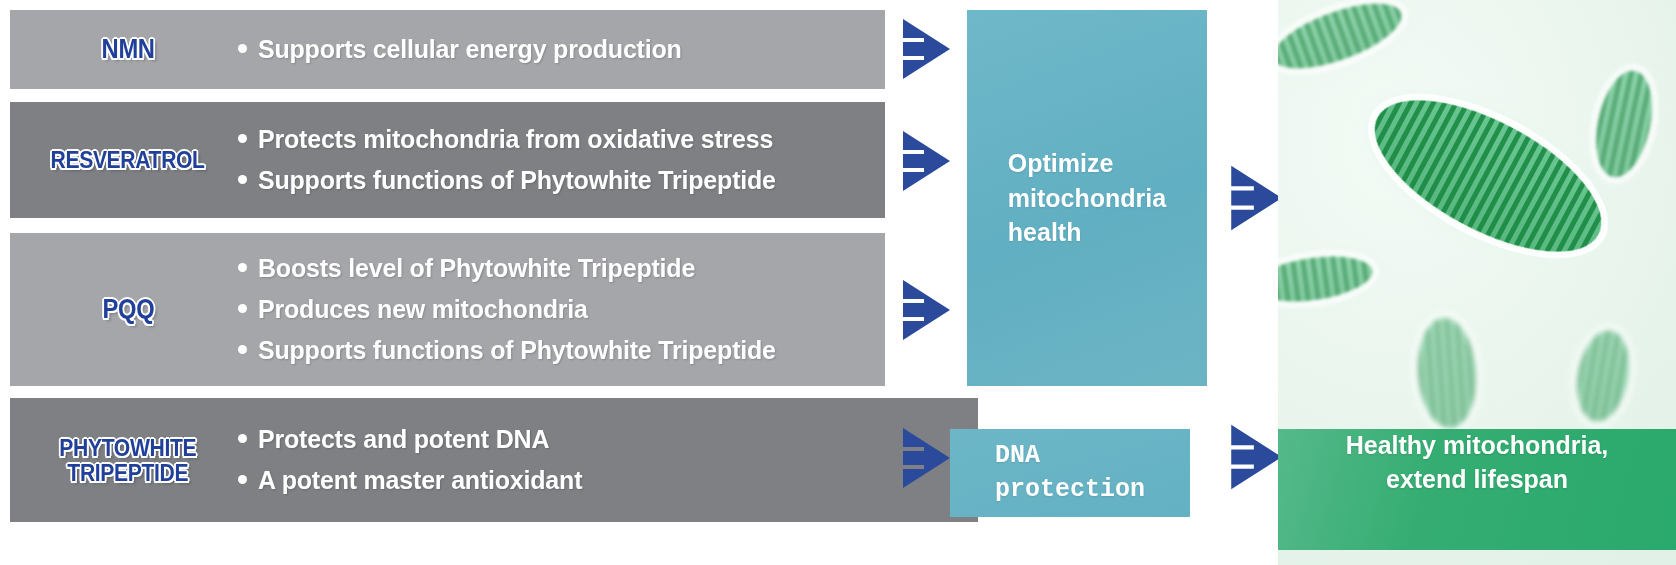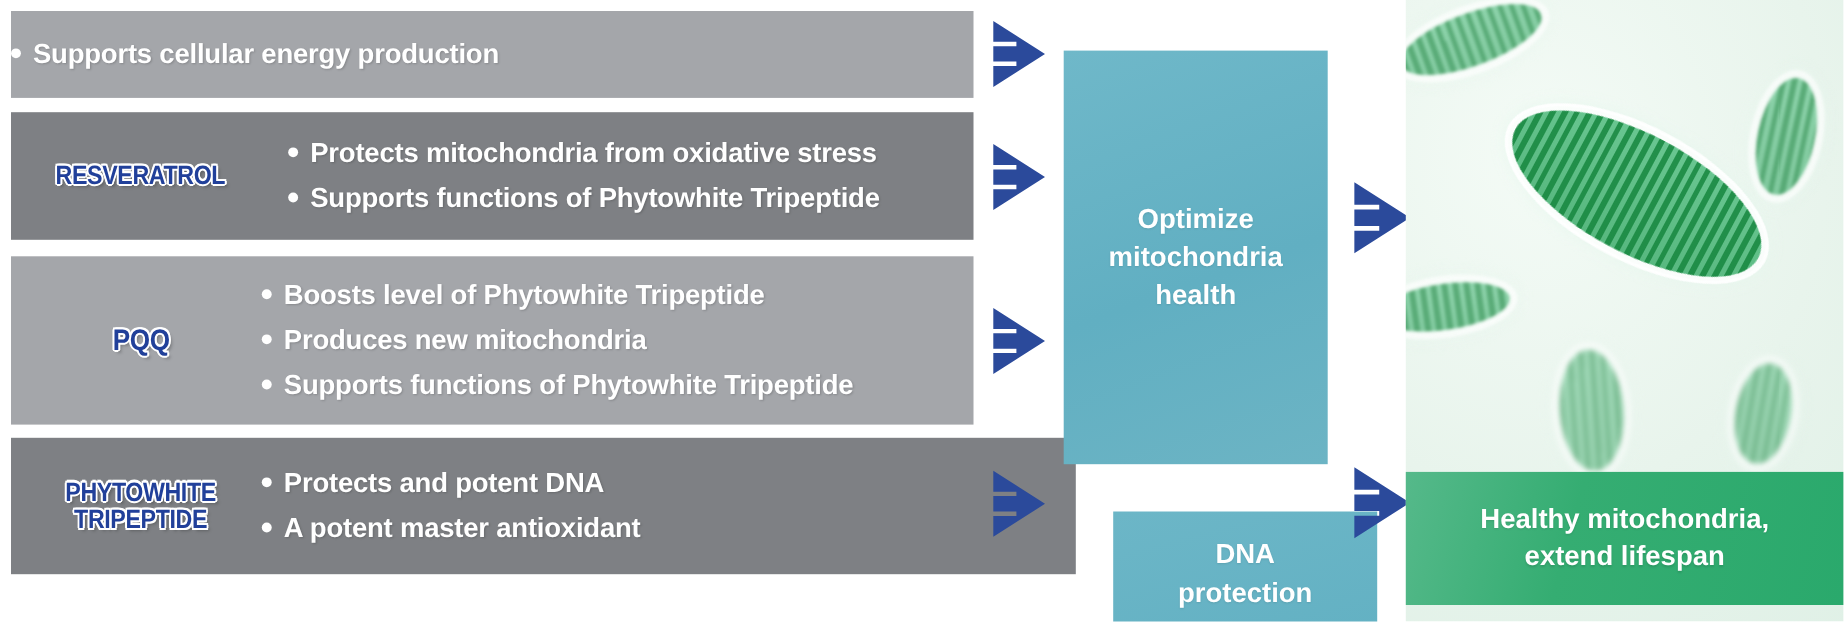--- a/index.html
+++ b/index.html
@@ -65,30 +65,28 @@
 
   
   .arrow{position:absolute;width:52px;height:62px;}
   .arrow svg{display:block;width:100%;height:100%;}
   .arrow-lg{width:56px;height:68px;}
 
   
   .mid-box{
     position:absolute;
     display:flex;align-items:center;justify-content:center;
-    text-align:center;
     color:#ffffff;
     font-size:25px;
     font-weight:600;
     line-height:1.38;
     letter-spacing:0px;
     box-sizing:border-box;
     padding:0 16px;
     text-shadow:0 1px 2px rgba(0,0,0,0.10);
-    margin-top:36px;
   }
   .teal{background:linear-gradient(160deg,#6fb8c9 0%,#61afc2 55%,#6cb4c4 100%);}
   .teal2{background:linear-gradient(165deg,#6cb6c7 0%,#63b1c3 100%);}
 
   
   .img-panel{
     position:absolute;overflow:hidden;
     background:
       radial-gradient(120% 100% at 30% 25%, #f4fbf6 0%, #e8f4ec 55%, #dff0e6 100%);
   }
@@ -108,42 +106,45 @@
   .mito::after{
     content:"";position:absolute;inset:-7px;border-radius:inherit;
     border:3px solid rgba(255,255,255,0.75);
     box-sizing:border-box;
   }
   .mito.soft{opacity:0.72;filter:blur(1.6px);}
   .mito.softer{opacity:0.55;filter:blur(2.6px);}
 
   .green-box{
     position:absolute;
-    display:flex;align-items:center;justify-content:center;text-align:center;
+    display:flex;justify-content:center;text-align:center;
     background:linear-gradient(105deg,#55b98a 0%,#35ad72 38%,#2aa96c 100%);
     color:#fff;font-size:25px;font-weight:700;line-height:1.35;
     box-sizing:border-box;padding:0 10px;
     text-shadow:0 1px 2px rgba(0,0,0,0.12);
   }
 </style>
 </head>
 <body>
 
 <div class="stage">
 
   <div class="row row-light" style="left:10px;top:10px;width:875px;height:79px;">
+    <div class="chip">
+      <div class="chip-label">NMN</div>
+    </div>
     <div class="bullets">
       <div class="bullet">
         <span class="dot"></span>
         <span>Supports cellular energy production</span>
       </div>
     </div>
   </div>
 
-  <div class="row row-dark" style="left:10px;top:102px;width:875px;height:116px;gap:24px;">
+  <div class="row row-dark" style="left:10px;top:102px;width:875px;height:116px;">
     <div class="chip">
       <div class="chip-label small">RESVERATROL</div>
     </div>
     <div class="bullets">
       <div class="bullet">
         <span class="dot"></span>
         <span>Protects mitochondria from oxidative stress</span>
       </div>
       <div class="bullet">
         <span class="dot"></span>
@@ -212,21 +213,21 @@
       <path d="M3 1 L50 31 L3 61 L3 42 L24 42 L24 38 L3 38 Z M3 24 L24 24 L24 20 L3 20 Z" fill="#2b4a9b"></path>
     </svg>
   </div>
 
   <div class="mid-box teal" style="left:967px;top:10px;width:240px;height:376px;">
     <span style="white-space:pre-line;">Optimize
 mitochondria
 health</span>
   </div>
 
-  <div class="mid-box teal2" style="left:1012px;top:429px;width:240px;height:113px;">
+  <div class="mid-box teal2" style="left:950px;top:429px;width:240px;height:88px;font-family:Liberation Mono, monospace;">
     <span style="white-space:pre-line;">DNA
 protection</span>
   </div>
 
   <div class="arrow arrow-lg" style="left:1228px;top:164px;">
     <svg viewBox="0 0 52 62" xmlns="http://www.w3.org/2000/svg" aria-hidden="true">
       <path d="M3 1 L50 31 L3 61 L3 42 L24 42 L24 38 L3 38 Z M3 24 L24 24 L24 20 L3 20 Z" fill="#2b4a9b"></path>
     </svg>
   </div>
 

